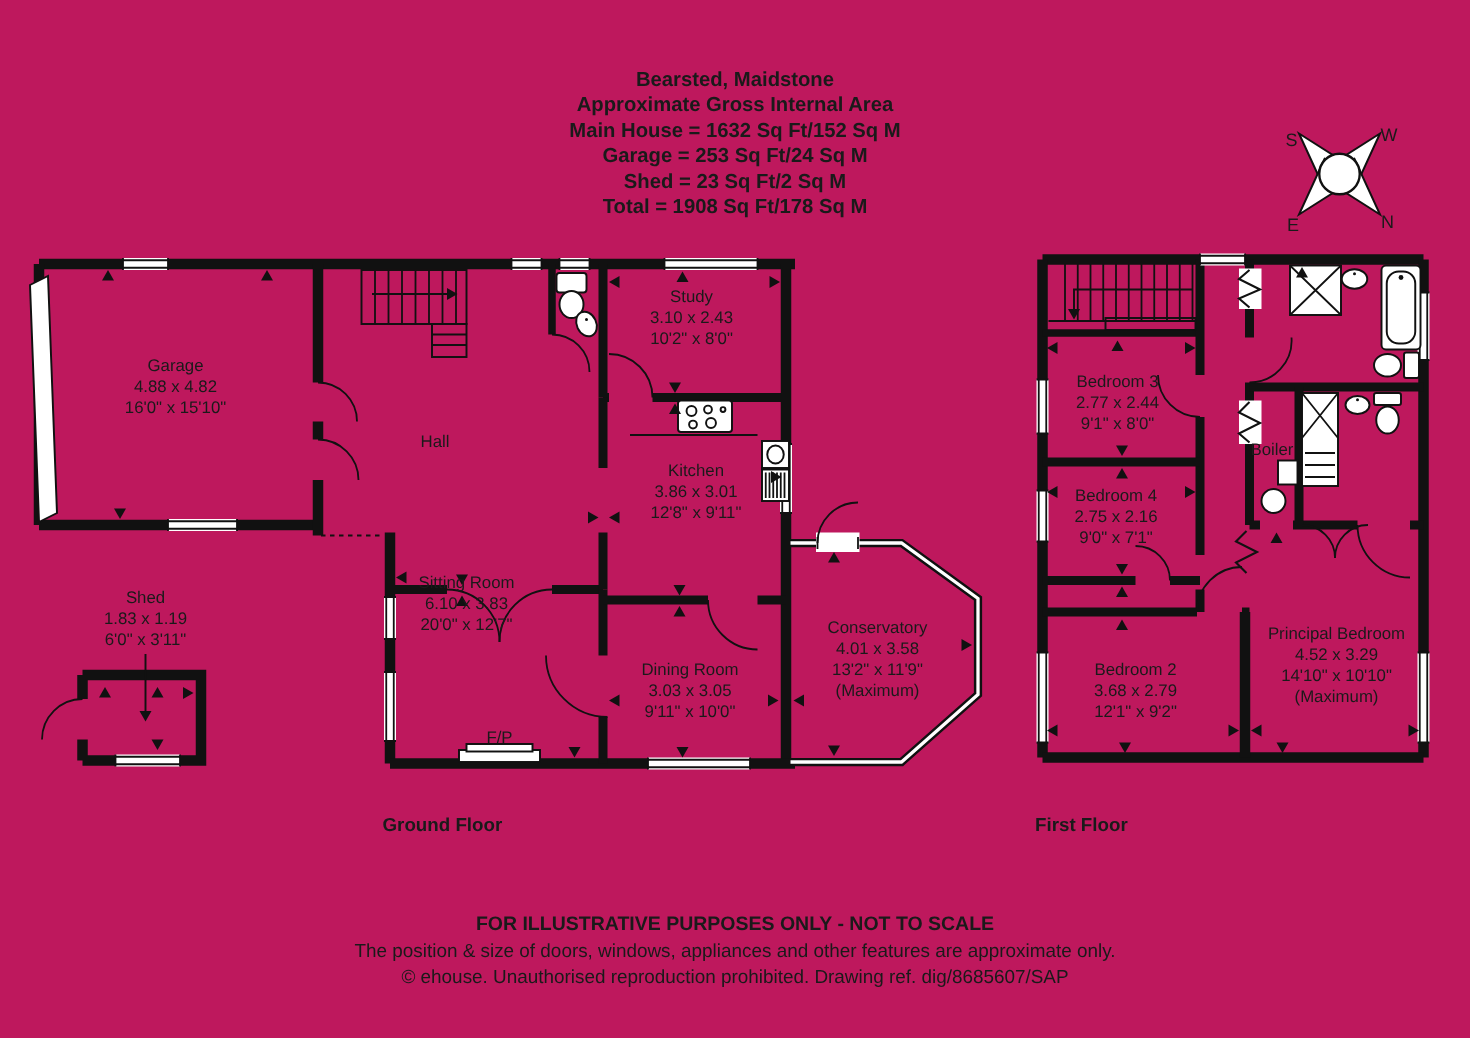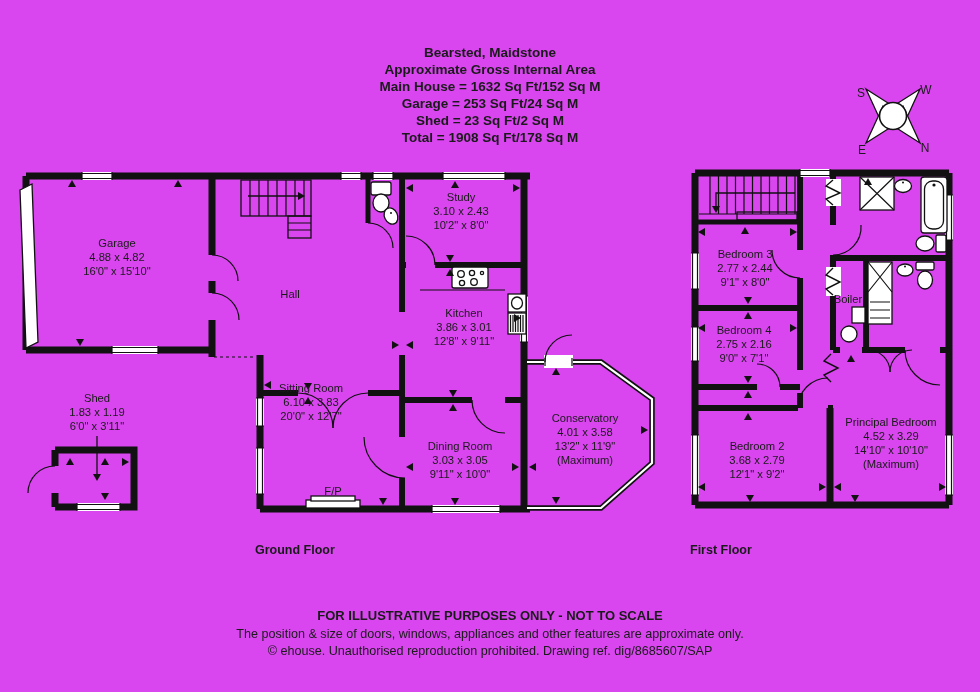--- a/index.html
+++ b/index.html
@@ -1,17 +1,17 @@
 <!DOCTYPE html>
 <html><head>
 <meta charset="utf-8">
 <style>
   html,body{margin:0;padding:0;background:#fff;}
   body{font-family:"Liberation Sans", sans-serif;}
-  .page{position:relative;width:980px;height:692px;background:#d946ef;overflow:hidden;}
+  .page{position:relative;width:980px;height:692px;background:#be185d;overflow:hidden;}
   svg{display:block;}
   svg text{fill:#1a1a1a;font-family:"Liberation Sans", sans-serif;}
   .t-title{font-size:13.5px;font-weight:bold;text-anchor:middle;}
   .t-room{font-size:11.2px;text-anchor:middle;}
   .t-floor{font-size:12.5px;font-weight:bold;text-anchor:start;}
   .t-foot-b{font-size:13px;font-weight:bold;text-anchor:middle;}
   .t-foot{font-size:12.6px;text-anchor:middle;}
   .t-compass{font-size:12px;text-anchor:middle;}
   .wall{stroke:#111;stroke-width:7;fill:none;stroke-linecap:butt;}
   .wall6{stroke:#111;stroke-width:6;fill:none;}

